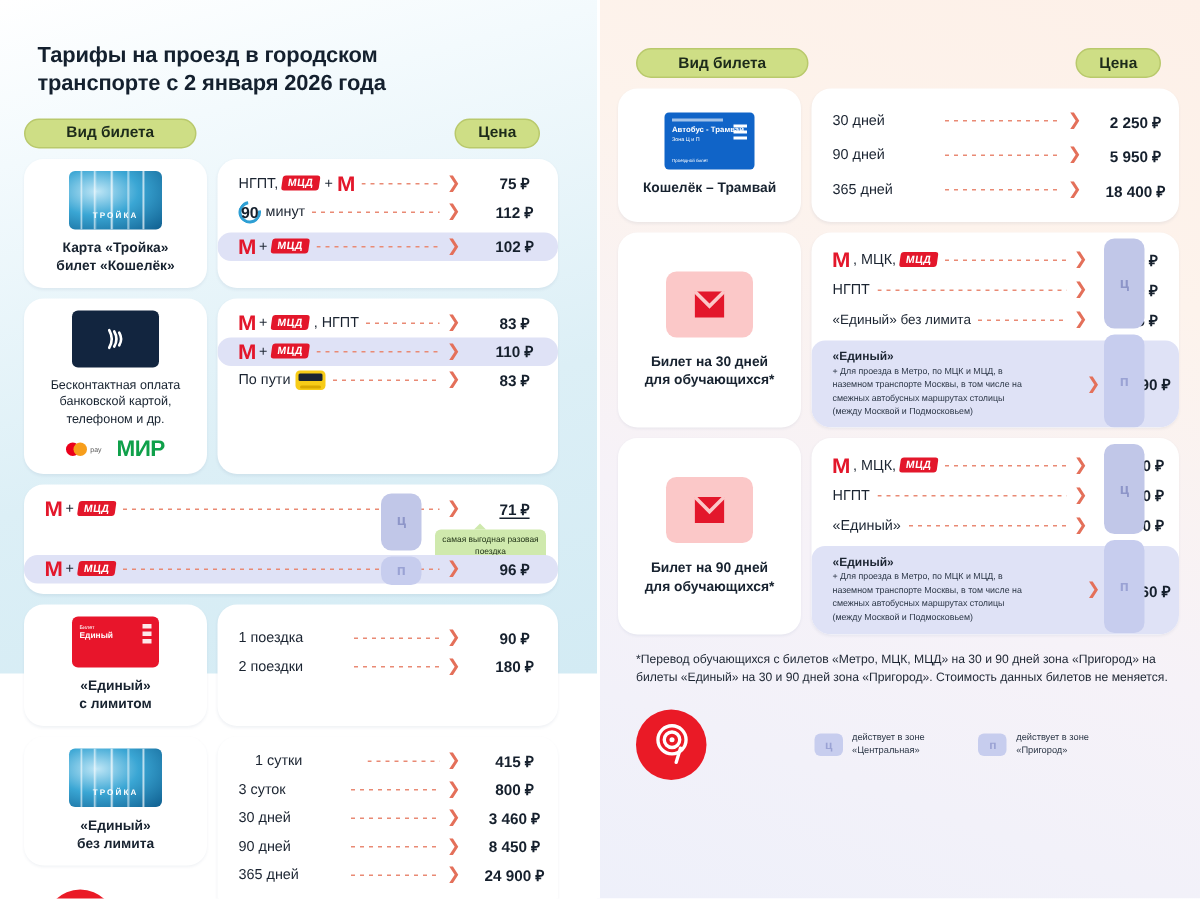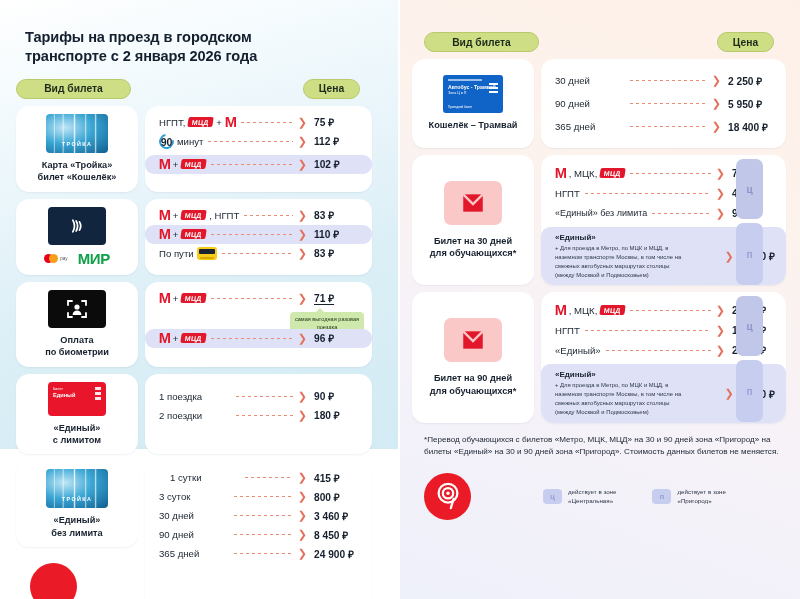--- a/index.html
+++ b/index.html
@@ -159,21 +159,21 @@
     font-size: 9.6px; color:#1b2431; white-space:nowrap;
     display:flex; align-items:center; gap:3px;
   }
   .rlabel.small { font-size: 9px; }
   .dots { flex:1; margin:0 5px; height:1px;
     background-image: linear-gradient(to right,#e98a74 0 3px, transparent 3px 6px);
     background-size:6px 1px; background-repeat:repeat-x; }
   .arrow { color:#e4705a; font-size:11px; line-height:1; margin-right:3px; }
   .price {
     font-size:10.2px; font-weight:bold; color:#16202d;
-    width: 62px; text-align:left; white-space:nowrap;
+    width: 62px; text-align:center; white-space:nowrap;
     padding-left: 4px;
   }
   .price.under { text-decoration: underline; text-underline-offset: 2px; }
 
   
   .zonecol {
     position:absolute; width:27px; border-radius:7px;
     background:#c1c7e8;
     display:flex; align-items:center; justify-content:center;
     color:#8d95c8; font-size:10px; font-weight:bold;
@@ -316,20 +316,25 @@
 
     <div class="row">
       <div class="card-ticket">
         <div class="art art-nfc">
           <svg width="20" height="20" viewBox="0 0 24 24">
             <path d="M7 5 Q11 12 7 19" stroke="#fff" stroke-width="2.1" fill="none" stroke-linecap="round"></path>
             <path d="M11 6 Q14.5 12 11 18" stroke="#fff" stroke-width="2.1" fill="none" stroke-linecap="round"></path>
             <path d="M15 7 Q18 12 15 17" stroke="#fff" stroke-width="2.1" fill="none" stroke-linecap="round"></path>
           </svg>
         </div>
+        <div class="ticket-cap thin">
+          <div>Бесконтактная оплата</div>
+          <div>банковской картой,</div>
+          <div>телефоном и др.</div>
+        </div>
         <div class="pay-logos">
           <span class="mc">
               <i class="c1"></i>
               <i class="c2"></i>
               <span class="mclabel">pay</span>
             </span>
           <span class="mir">МИР</span>
         </div>
       </div>
 
@@ -372,33 +377,20 @@
             </span>
             <span class="dots"></span>
             <span class="arrow">❯</span>
             <span class="price">83 ₽</span>
           </div>
         </div>
       </div>
     </div>
 
     <div class="row">
-      <div class="card-ticket">
-        <div class="art art-bio">
-          <svg width="24" height="24" viewBox="0 0 24 24">
-            <path d="M3 8V4h4M21 8V4h-4M3 16v4h4M21 16v4h-4" stroke="#fff" stroke-width="1.8" fill="none" stroke-linecap="round"></path>
-            <circle cx="12" cy="10" r="2.6" fill="#fff"></circle>
-            <path d="M7.6 18c0-2.7 2-4.4 4.4-4.4s4.4 1.7 4.4 4.4z" fill="#fff"></path>
-          </svg>
-        </div>
-        <div class="ticket-cap">
-          <div>Оплата</div>
-          <div>по биометрии</div>
-        </div>
-      </div>
 
       <div class="card-rates" style="min-height:70px;">
         <div class="zonecol" style="left:238px; top:6px; height:38px;">ц</div>
         <div class="zonecol pri" style="left:238px; top:48px; height:19px;">п</div>
 
         <div class="zoneblock">
           <div class="rline">
             <span class="rlabel">
               <span class="m-logo">М</span>
               <span>+</span>

